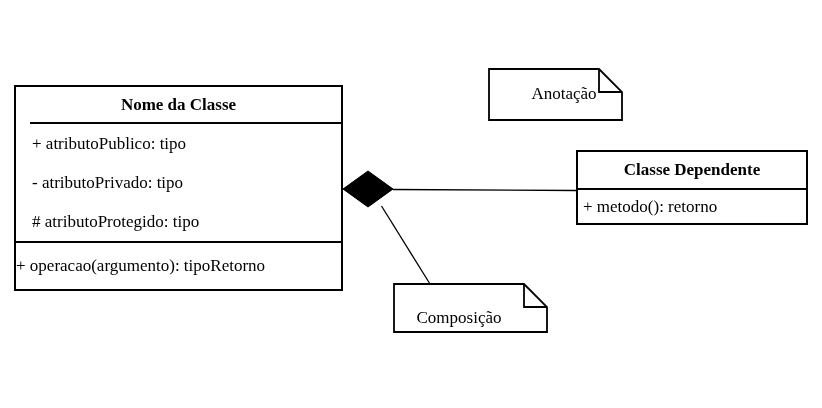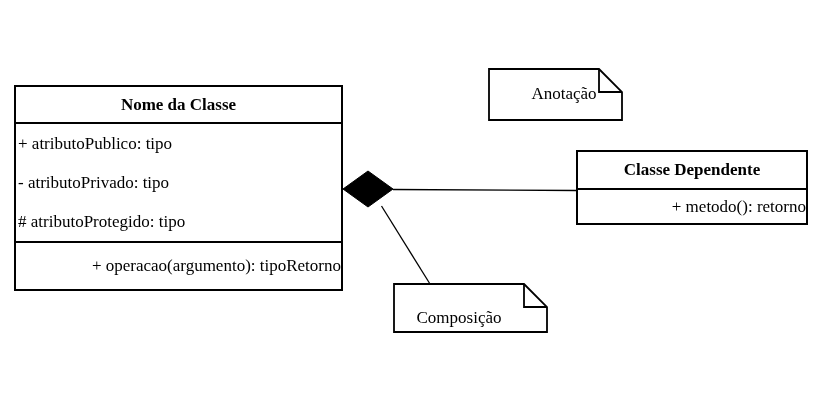--- a/index.html
+++ b/index.html
@@ -33,37 +33,37 @@
     justify-content: center;
     font-weight: bold;
     font-size: 17px;
     white-space: nowrap;
   }
   .uml-class .section {
     border-top: 2px solid #000000;
     box-sizing: border-box;
     font-size: 17px;
     white-space: nowrap;
-    justify-content: flex-end;
   }
   .class-main {
     left: 14px;
     top: 85px;
     width: 329px;
     height: 206px;
   }
   .class-main .title {
     height: 35px;
   }
   .class-main .attrs {
     height: 119px;
     display: flex;
     flex-direction: column;
     justify-content: space-around;
     padding-left: 2px;
+    margin-left: 14px;
   }
   .class-main .ops {
     height: 48px;
     display: flex;
     align-items: center;
     padding-left: 0;
   }
   .class-dependent {
     left: 576px;
     top: 150px;

